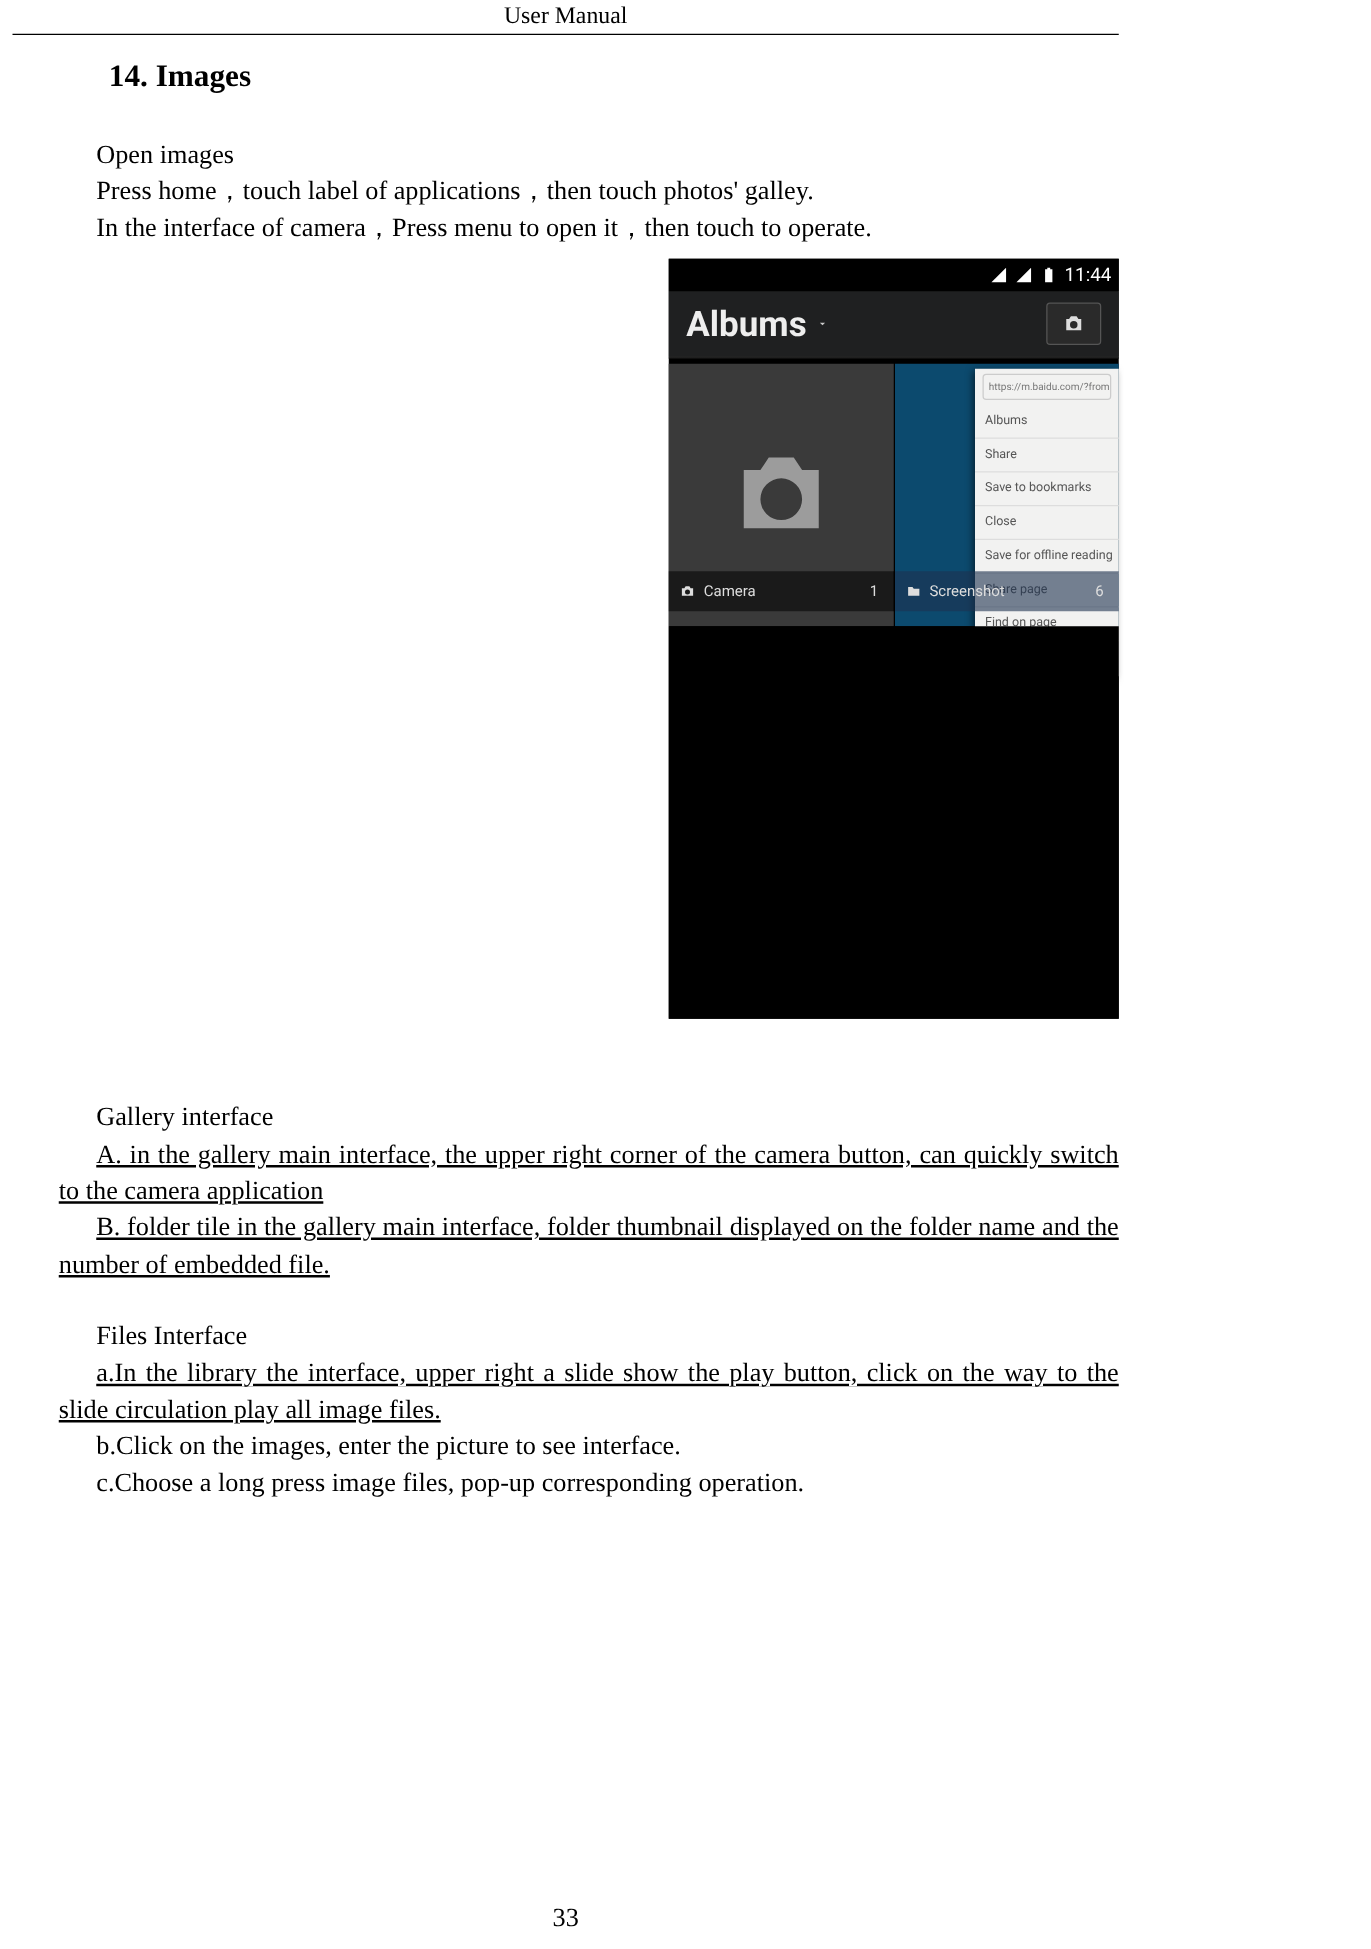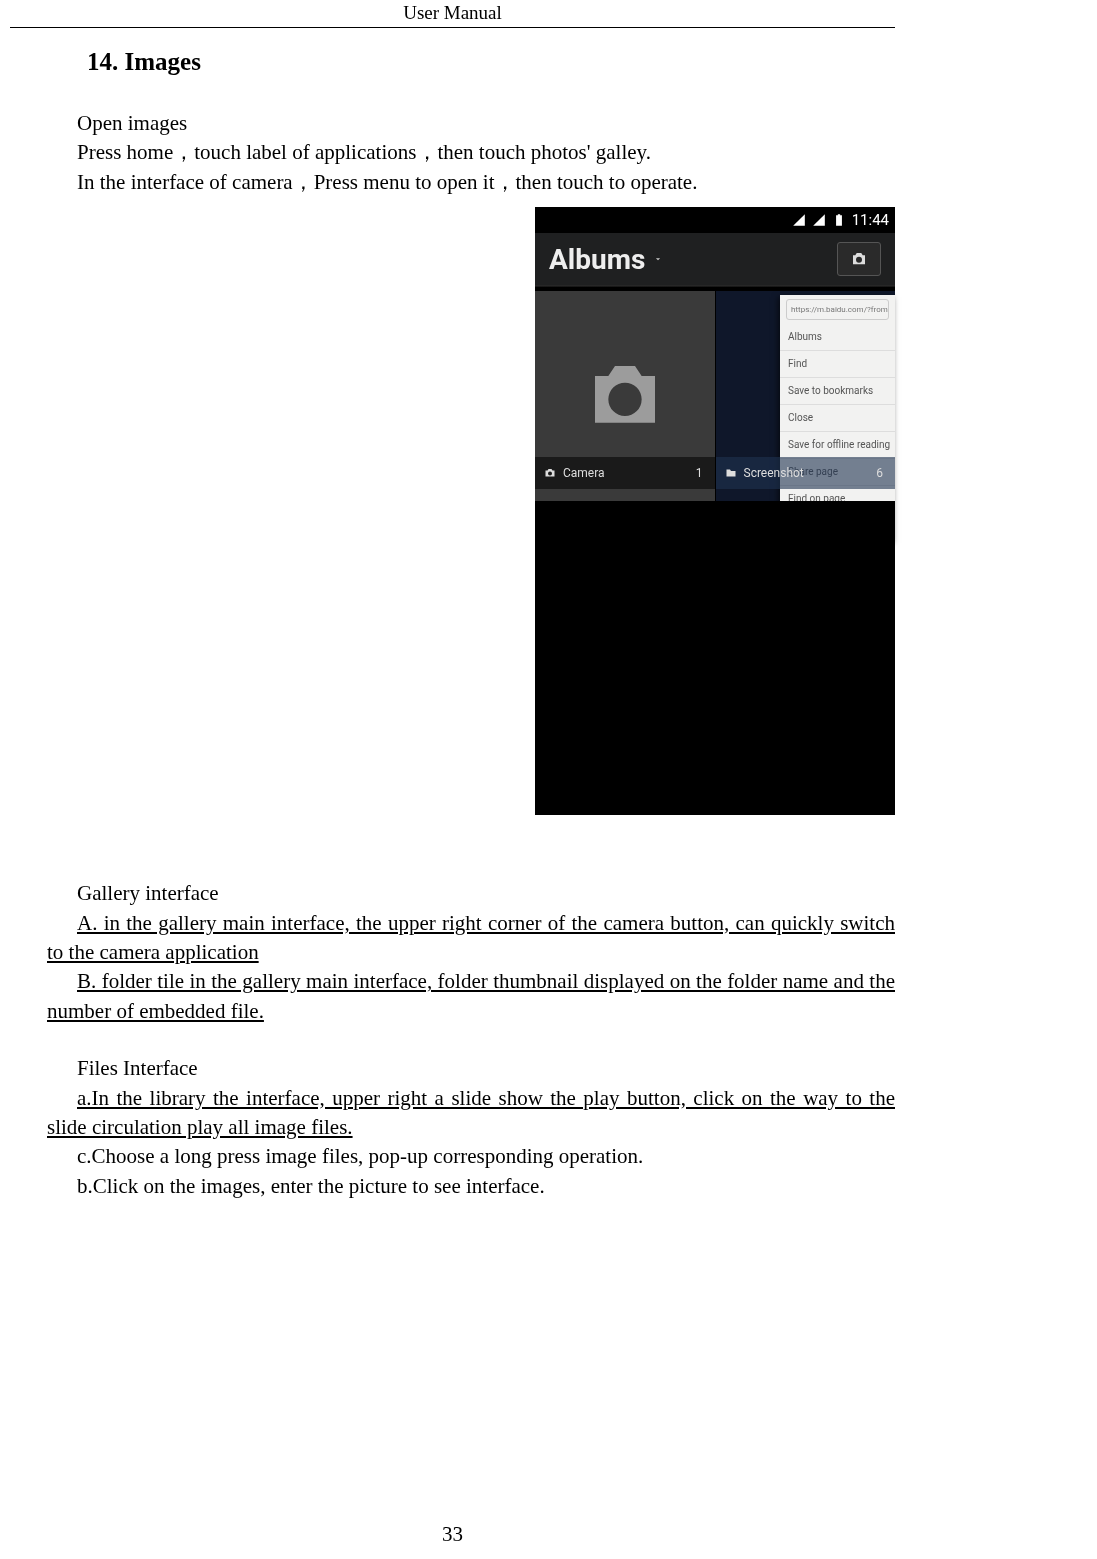--- a/index.html
+++ b/index.html
@@ -118,21 +118,21 @@
   }
   .album:first-child{border-right:1px solid #000;}
   .thumb-a{
     position:absolute;inset:0;
     display:flex;align-items:center;justify-content:center;
     background:#3a3a3a;
   }
   .thumb-a svg{width:100px;height:80px;fill:#9c9c9c;}
   .thumb-b{
     position:absolute;inset:0;
-    background:#0f172a;
+    background:#0c4a6e;
   }
   .menu-panel{
     position:absolute;
     right:0;top:4px;
     width:115px;
     background:#f2f2f1;
     box-shadow:-2px 2px 6px rgba(0,0,0,.6);
     font-size:10px;
     color:#555;
     padding:4px 0 2px 0;
@@ -242,21 +242,21 @@
               <svg viewBox="0 0 24 24">
                   <path d="M3 6h4l2-3h6l2 3h4v14H3zM12 18a5 5 0 100-10 5 5 0 000 10z" fill-rule="evenodd"></path>
                 </svg>
             </div>
           </div>
           <div class="album">
             <div class="thumb-b">
               <div class="menu-panel">
                 <div class="menu-url">https://m.baidu.com/?from</div>
                 <div class="menu-item first">Albums</div>
-                <div class="menu-item">Find</div>
+                <div class="menu-item">Share</div>
                 <div class="menu-item">Save to bookmarks</div>
                 <div class="menu-item">Close</div>
                 <div class="menu-item">Save for offline reading</div>
                 <div class="menu-item">Share page</div>
                 <div class="menu-item">Find on page</div>
                 <div class="menu-item cb">
                   <span>Request desktop site</span>
                   <span class="cb-box"></span>
                 </div>
               </div>
@@ -292,19 +292,19 @@
     <div class="gap-lg"></div>
 
     <p class="para-hang">Gallery interface</p>
     <p class="para" style="text-indent:30px;">A. in the gallery main interface, the upper right corner of the camera button, can quickly switch to the camera application</p>
     <p class="para" style="text-indent:30px;">B.  folder  tile  in  the  gallery  main  interface,  folder  thumbnail  displayed  on  the  folder  name  and  the number of embedded file.</p>
 
     <div class="gap"></div>
 
     <p class="para-hang">Files Interface</p>
     <p class="para" style="text-indent:30px;">a.In the library the interface, upper right a slide show the play button, click on the way to the slide circulation play all image files.</p>
+    <p class="para-hang">b.Click on the images, enter the picture to see interface.</p>
     <p class="para-hang">c.Choose a long press image files, pop-up corresponding operation.</p>
-    <p class="para-hang">b.Click on the images, enter the picture to see interface.</p>
 
   </div>
 
   <div class="pgnum">33</div>
 </div>
 
 </body></html>

